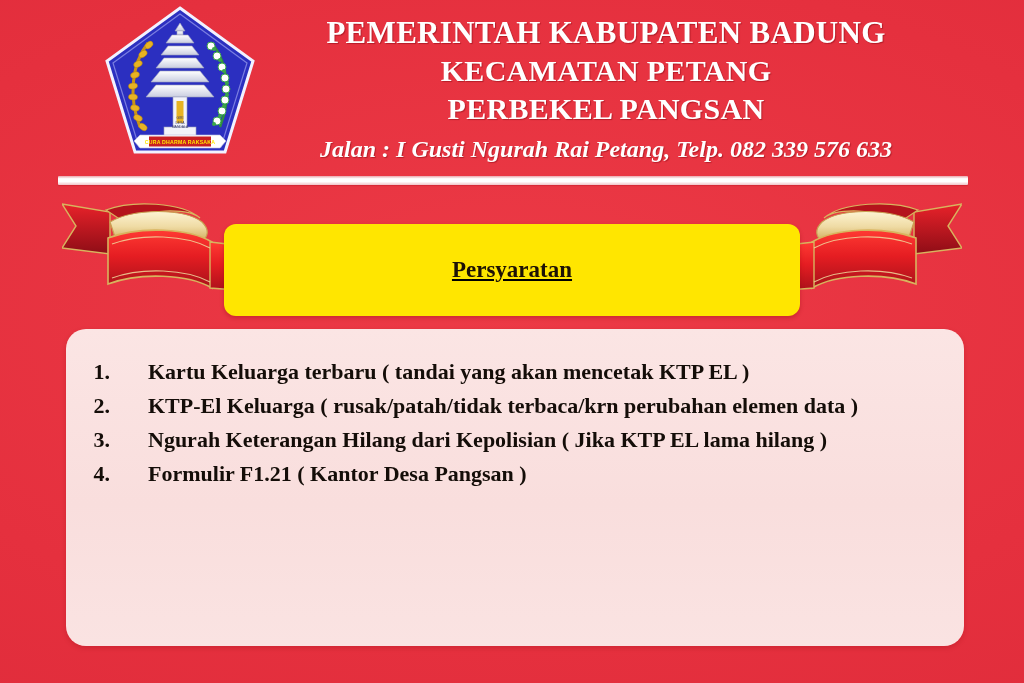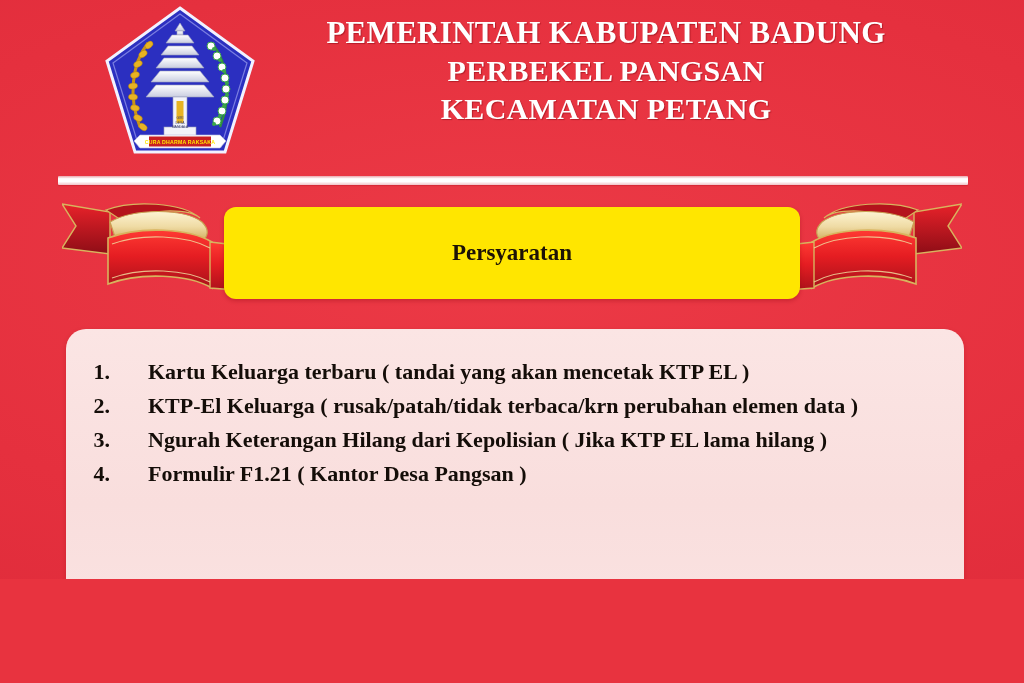--- a/index.html
+++ b/index.html
@@ -9,21 +9,21 @@
     background:#e8333f;
     font-family:"Liberation Serif", serif;
     overflow:hidden;
     position:relative;
   }
 
   
   #stage {
     position:relative;
     width:1024px;
-    height:579px;
+    height:683px;
     background:
       radial-gradient(ellipse 120% 90% at 50% 45%, #ec3a46 0%, #e5303e 55%, #dd2a39 100%);
     overflow:hidden;
   }
 
   
   #header { position:absolute; left:0; top:0; width:1024px; height:190px; }
 
   
   #logo { position:absolute; left:104px; top:5px; width:152px; height:165px; }
@@ -66,28 +66,29 @@
   }
 
   
   .ribbon { position:absolute; top:192px; width:200px; height:130px; }
   #ribbon-left  { left:62px; }
   #ribbon-right { left:762px; transform:scaleX(-1); }
   .ribbon svg { display:block; width:200px; height:130px; }
 
   
   #title-plate {
-    position:absolute; left:224px; top:207px;
+    position:absolute; left:224px; top:224px;
     width:576px; height:92px;
     background:#ffe600;
     border-radius:12px;
     box-shadow:0 2px 4px rgba(130,0,12,.30);
     display:flex; flex-direction:column;
     align-items:center; justify-content:center;
     z-index:5;
+    text-decoration:underline;
   }
   #title-plate .tl {
     font-family:"Liberation Serif", serif;
     font-weight:bold;
     color:#1d1206;
     white-space:nowrap;
   }
   #title-plate .tl1 { font-size:23px; line-height:30px; }
   #title-plate .tl2 { font-size:26px; line-height:34px; }
 
@@ -201,22 +202,23 @@
         <g>
           <path d="M36,130 L116,130 L122,136 L116,143 L36,143 L30,136 Z" fill="#ffffff" stroke="#b9bede" stroke-width=".6"></path>
           <path d="M45,131.5 L107,131.5 L107,141.5 L45,141.5 Z" fill="#c81f23"></path>
           <text x="76" y="139.2" fill="#ffe600" font-family="Liberation Sans, sans-serif" font-size="5.2" font-weight="bold" text-anchor="middle" letter-spacing=".2">CURA DHARMA RAKSAKA</text>
         </g>
       </svg>
     </div>
 
     <div id="header-text">
       <div class="hline l1">PEMERINTAH KABUPATEN BADUNG</div>
+      <div class="hline l2">KECAMATAN PETANG</div>
       <div class="hline l3">PERBEKEL PANGSAN</div>
-      <div class="hline l2">KECAMATAN PETANG</div>
+      <div id="header-addr">Jalan : I Gusti Ngurah Rai Petang, Telp. 082 339 576 633</div>
     </div>
 
     <div id="divider"></div>
   </div>
 
   <div class="ribbon" id="ribbon-left">
     <svg viewBox="0 0 200 130" xmlns="http://www.w3.org/2000/svg">
       <defs>
         <linearGradient id="rbRed" x1="0" y1="0" x2="0" y2="1">
           <stop offset="0%" stop-color="#ff3a33"></stop>

